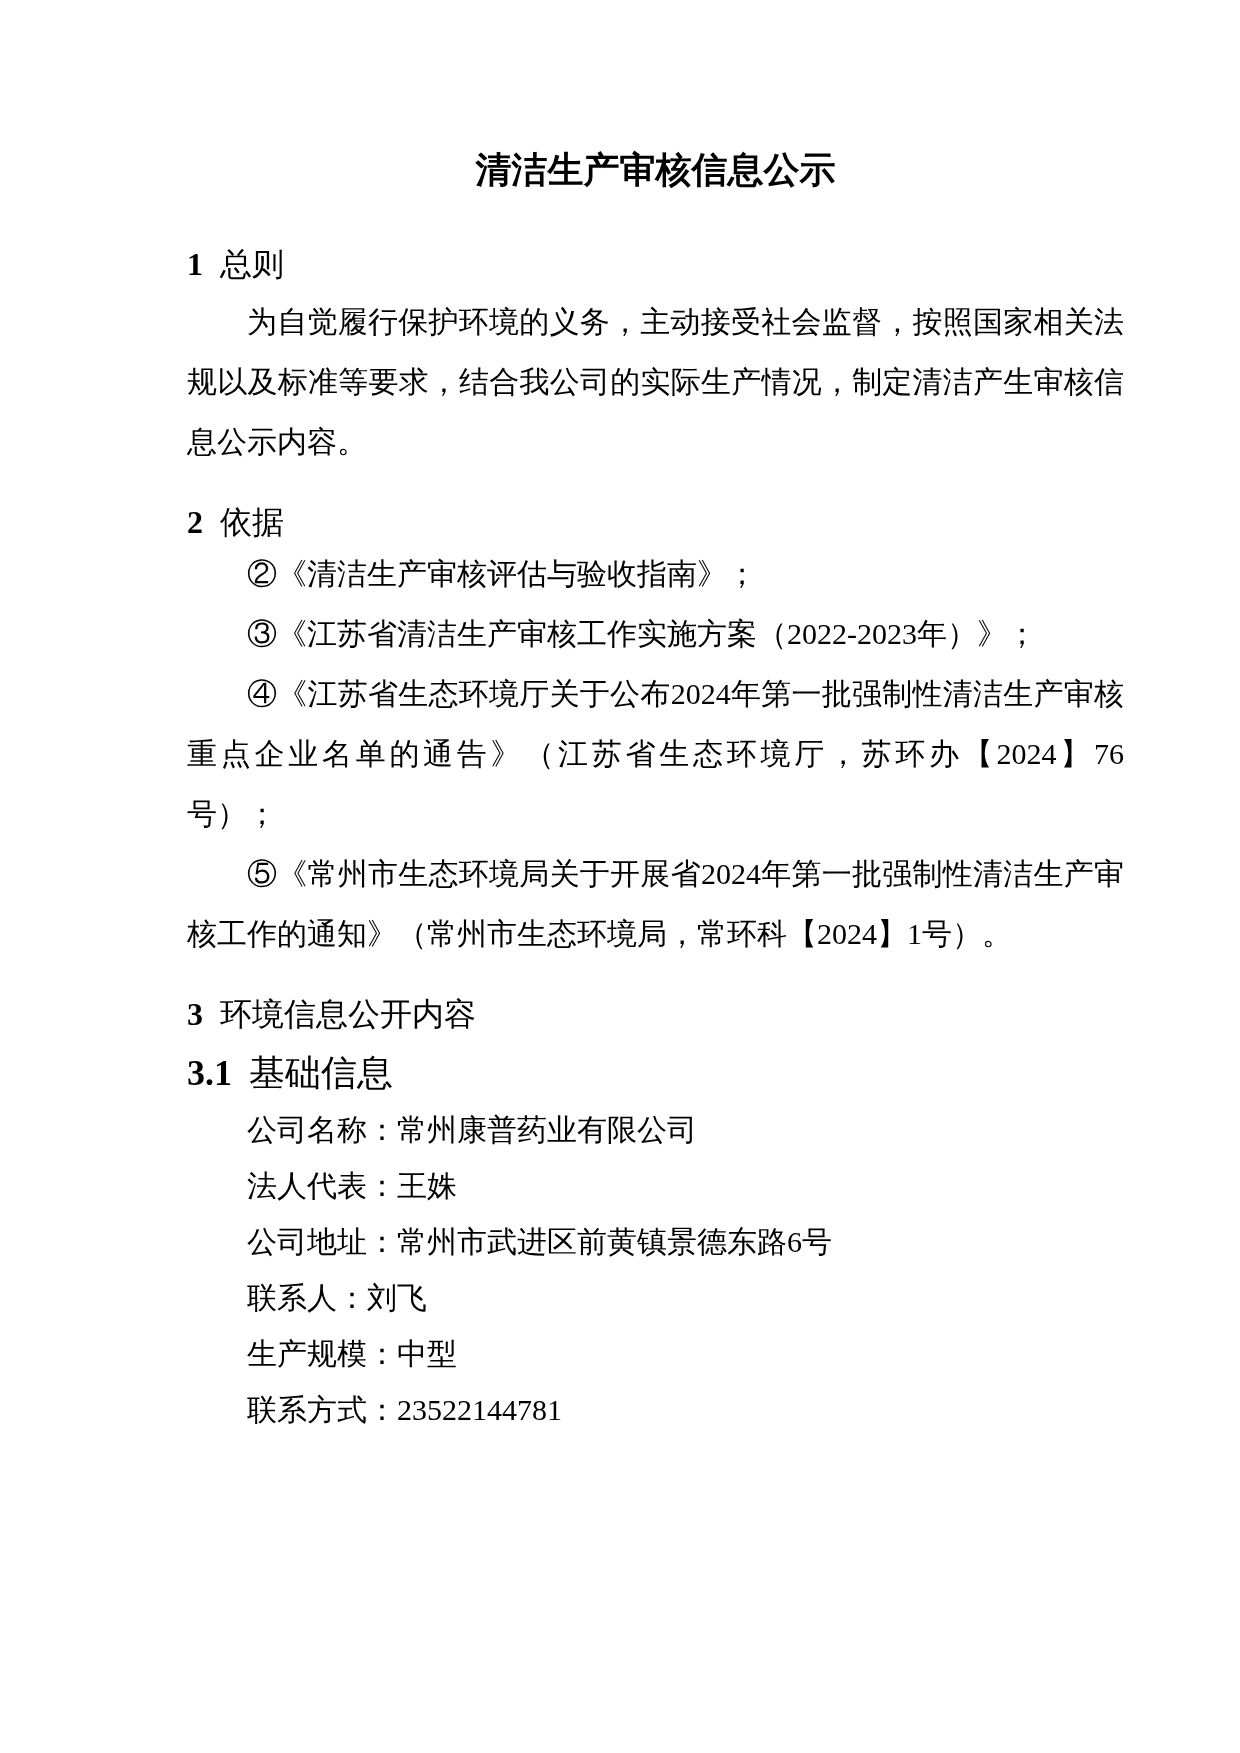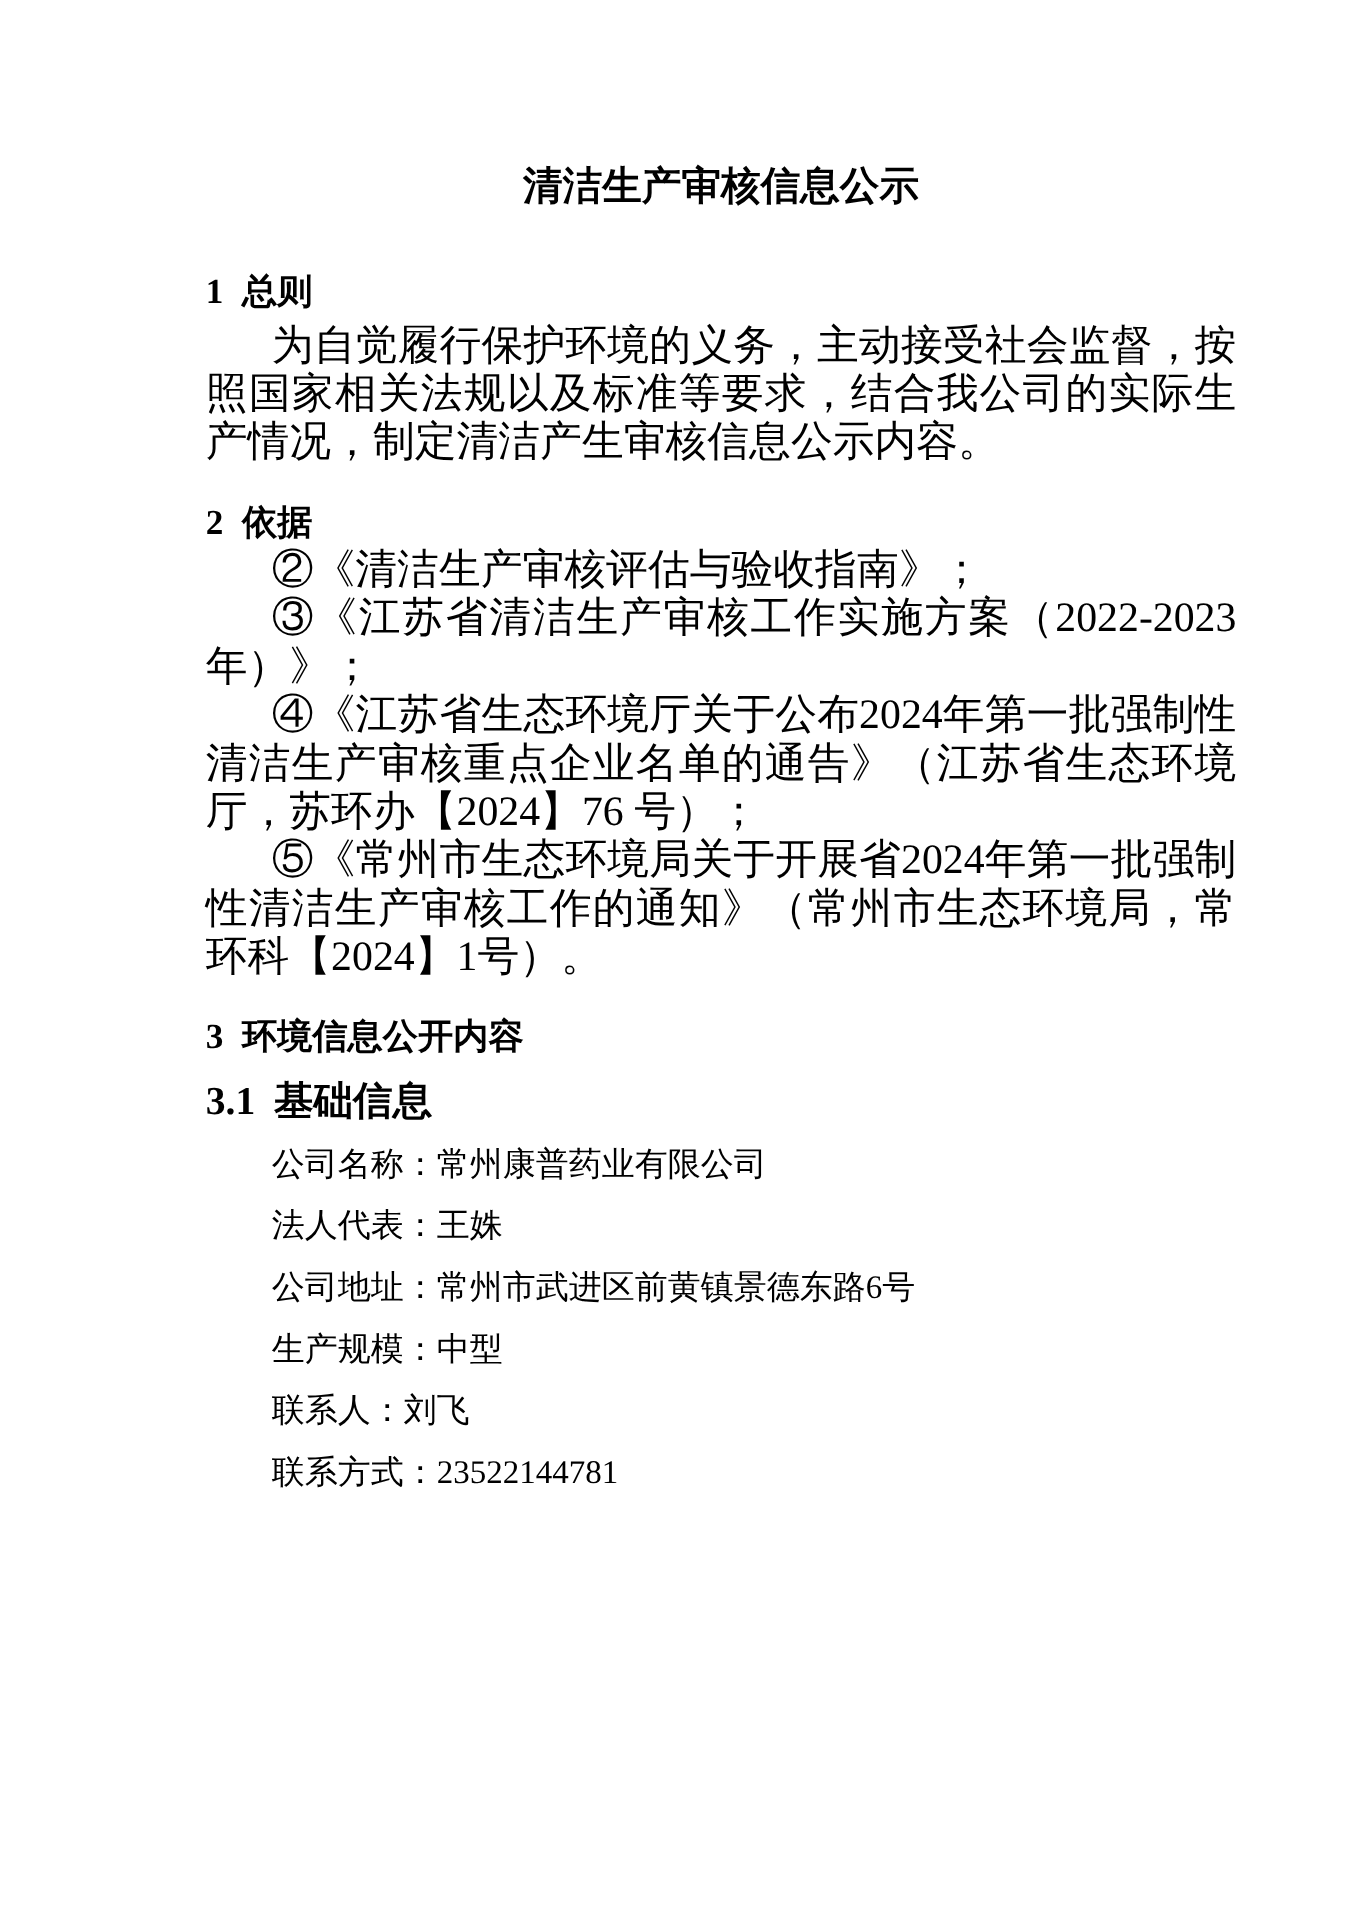--- a/index.html
+++ b/index.html
@@ -39,25 +39,25 @@
     font-weight: bold;
     margin: 16px 0 0 0;
   }
   .hnum {
     font-family: "Liberation Serif", "DejaVu Serif", serif;
     font-weight: bold;
     margin-right: 17px;
   }
   .hlabel {
     font-family: "DejaVu Sans", "Liberation Sans", sans-serif;
-    font-weight: bold;
+    font-weight: normal;
   }
   p.body {
-    font-size: 38px;
-    line-height: 44px;
+    font-size: 30px;
+    line-height: 60px;
     margin: 0;
     text-indent: 60px;
     text-align: justify;
   }
   p.body.after-heading { margin-top: 6px; }
   p.info {
     font-size: 30px;
     line-height: 56px;
     margin: 0;
     text-indent: 60px;
@@ -91,17 +91,17 @@
     <span class="hnum">3</span><span class="hlabel">环境信息公开内容</span>
   </div>
 
   <div class="h3">
     <span class="hnum">3.1</span><span class="hlabel">基础信息</span>
   </div>
 
   <p class="info after-heading">公司名称：常州康普药业有限公司</p>
   <p class="info">法人代表：王姝</p>
   <p class="info">公司地址：常州市武进区前黄镇景德东路6号</p>
+  <p class="info">联系人：刘飞</p>
   <p class="info">生产规模：中型</p>
-  <p class="info">联系人：刘飞</p>
   <p class="info">联系方式：23522144781</p>
 
 </div>
 
 </body></html>

